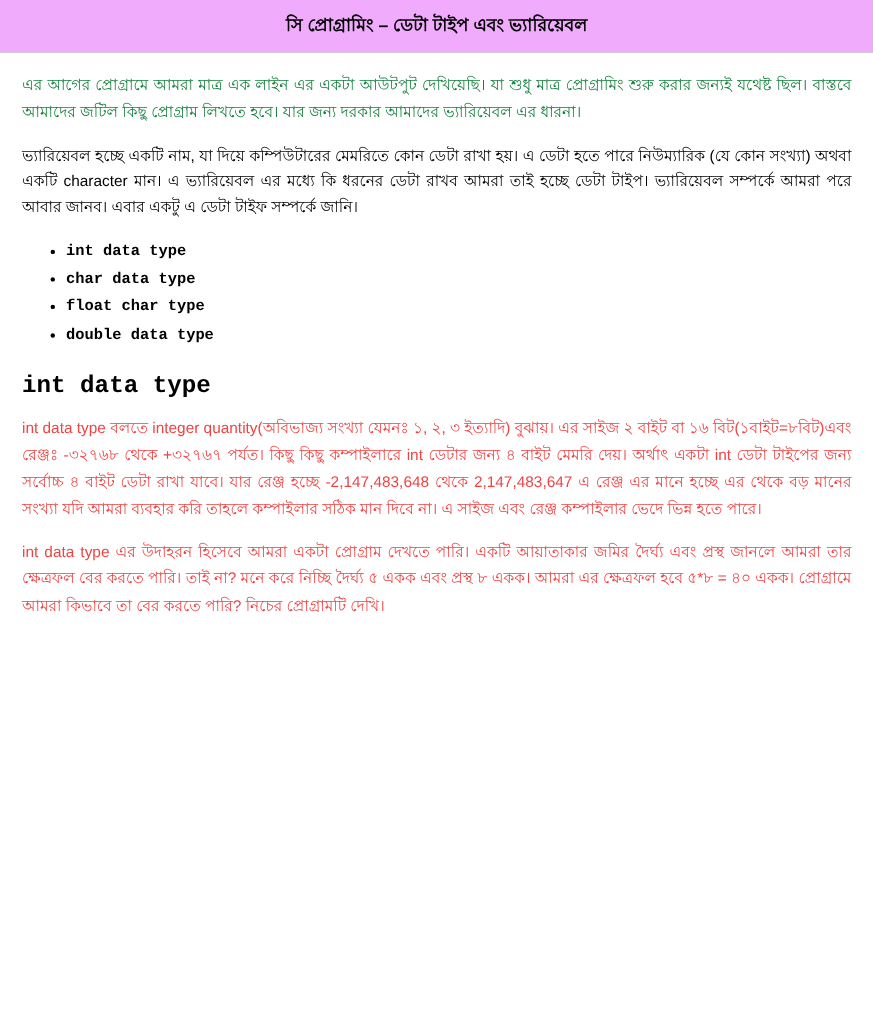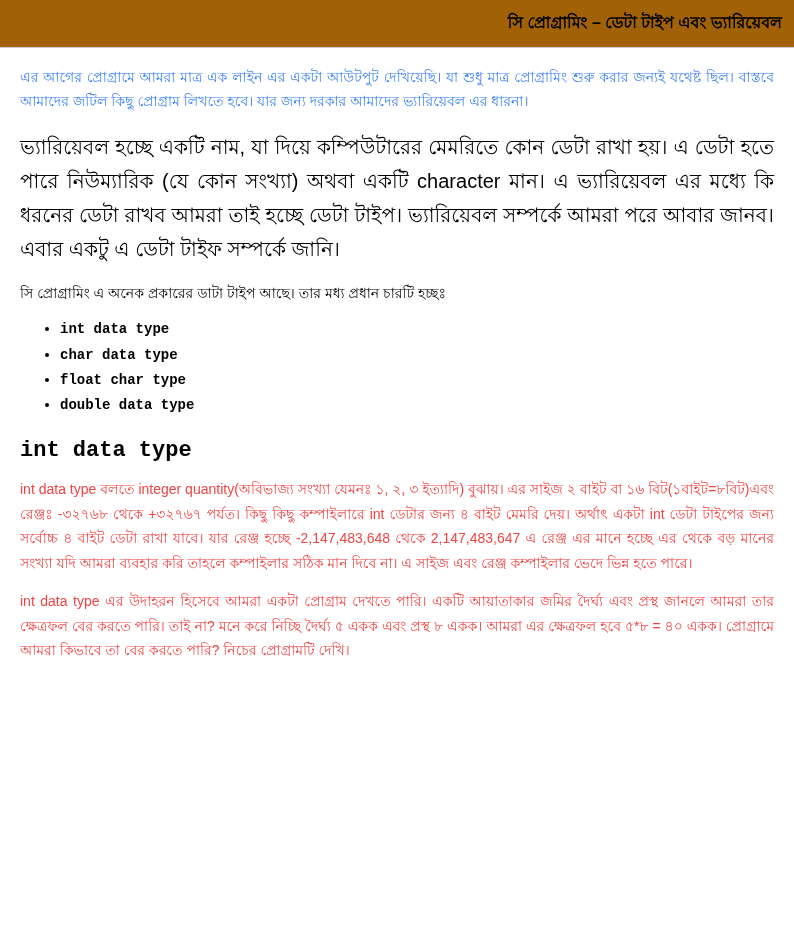--- a/index.html
+++ b/index.html
@@ -15,47 +15,47 @@
       min-height: 940px;
     }
 
     .page-container {
       width: 794px;
       background: #ffffff;
       min-height: 940px;
     }
 
     .header {
-      background: #a16207;
-      text-align: right;
+      background: #f0abfc;
+      text-align: center;
       padding: 10px 12px;
       border-bottom: 1px solid #ccc;
     }
 
     .header-title {
       font-size: 16px;
       font-weight: bold;
       color: #000;
       font-family: Arial, sans-serif;
     }
 
     .content {
       padding: 18px 20px 20px 20px;
     }
 
     .intro-paragraph {
       font-size: 14px;
       line-height: 1.7;
-      color: #3b82f6;
+      color: #15803d;
       margin-bottom: 16px;
       text-align: justify;
     }
 
     .variable-paragraph {
-      font-size: 20px;
+      font-size: 14px;
       line-height: 1.7;
       color: #000;
       margin-bottom: 16px;
       text-align: justify;
     }
 
     .datatypes-intro {
       font-size: 14px;
       line-height: 1.7;
       color: #000;
@@ -100,21 +100,20 @@
   <div class="header">
     <span class="header-title">সি প্রোগ্রামিং – ডেটা টাইপ এবং ভ্যারিয়েবল</span>
   </div>
 
   <div class="content">
 
     <p class="intro-paragraph">এর আগের প্রোগ্রামে আমরা মাত্র এক লাইন এর একটা আউটপুট দেখিয়েছি। যা শুধু মাত্র প্রোগ্রামিং শুরু করার জন্যই যথেষ্ট ছিল। বাস্তবে আমাদের জটিল কিছু প্রোগ্রাম লিখতে হবে। যার জন্য দরকার আমাদের ভ্যারিয়েবল এর ধারনা।</p>
 
     <p class="variable-paragraph">ভ্যারিয়েবল হচ্ছে একটি নাম, যা দিয়ে কম্পিউটারের মেমরিতে কোন ডেটা রাখা হয়। এ ডেটা হতে পারে নিউম্যারিক (যে কোন সংখ্যা) অথবা একটি character মান। এ ভ্যারিয়েবল এর মধ্যে কি ধরনের ডেটা রাখব আমরা তাই হচ্ছে ডেটা টাইপ। ভ্যারিয়েবল সম্পর্কে আমরা পরে আবার জানব। এবার একটু এ ডেটা টাইফ সম্পর্কে জানি।</p>
 
-    <p class="datatypes-intro">সি প্রোগ্রামিং এ অনেক প্রকারের ডাটা টাইপ আছে। তার মধ্য প্রধান চারটি হচ্ছঃ</p>
 
     <ul class="datatype-list">
       <li>int data type</li>
       <li>char data type</li>
       <li>float char type</li>
       <li>double data type</li>
     </ul>
 
     <h2 class="section-heading">int data type</h2>
 

